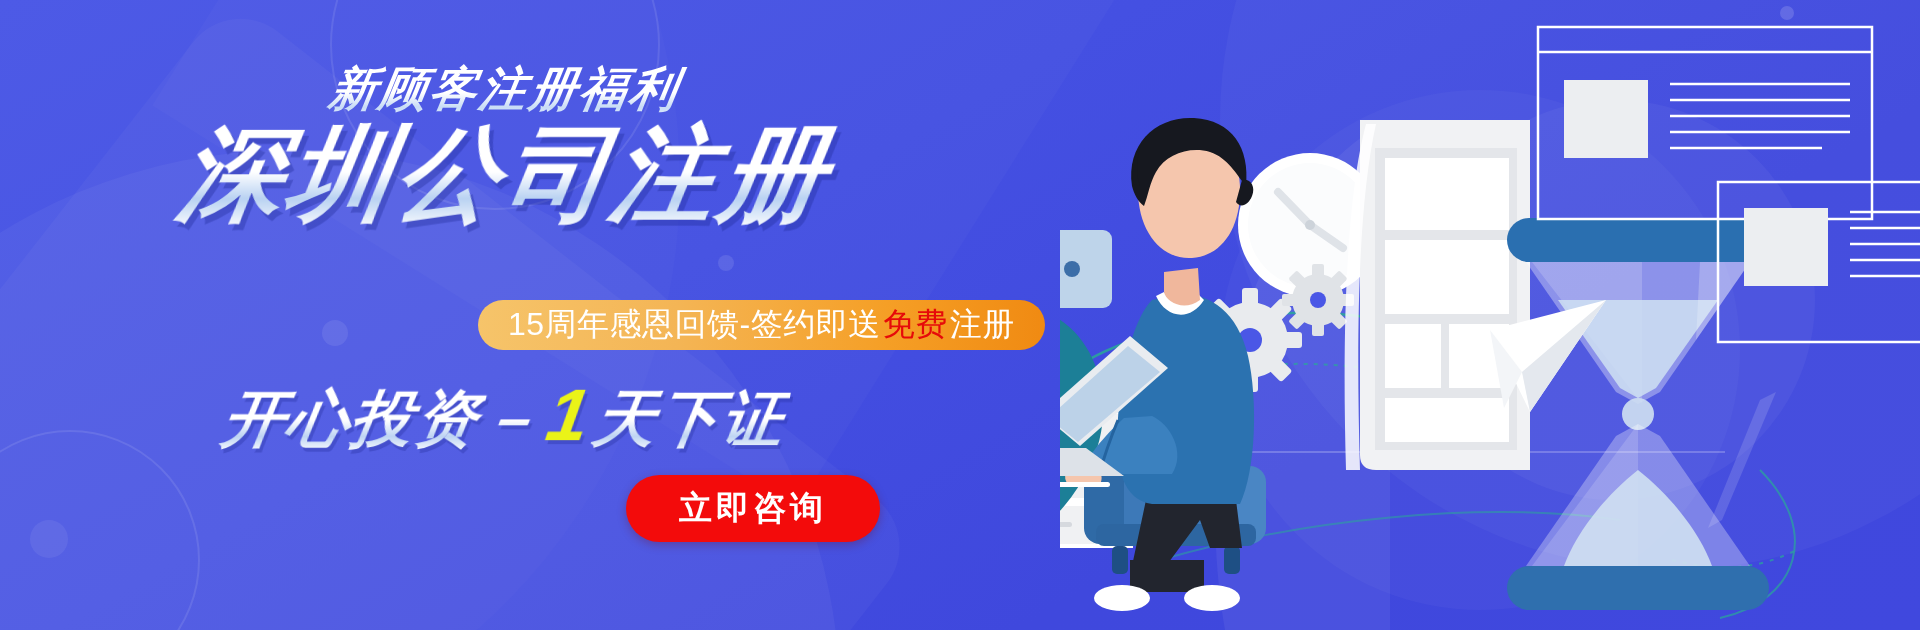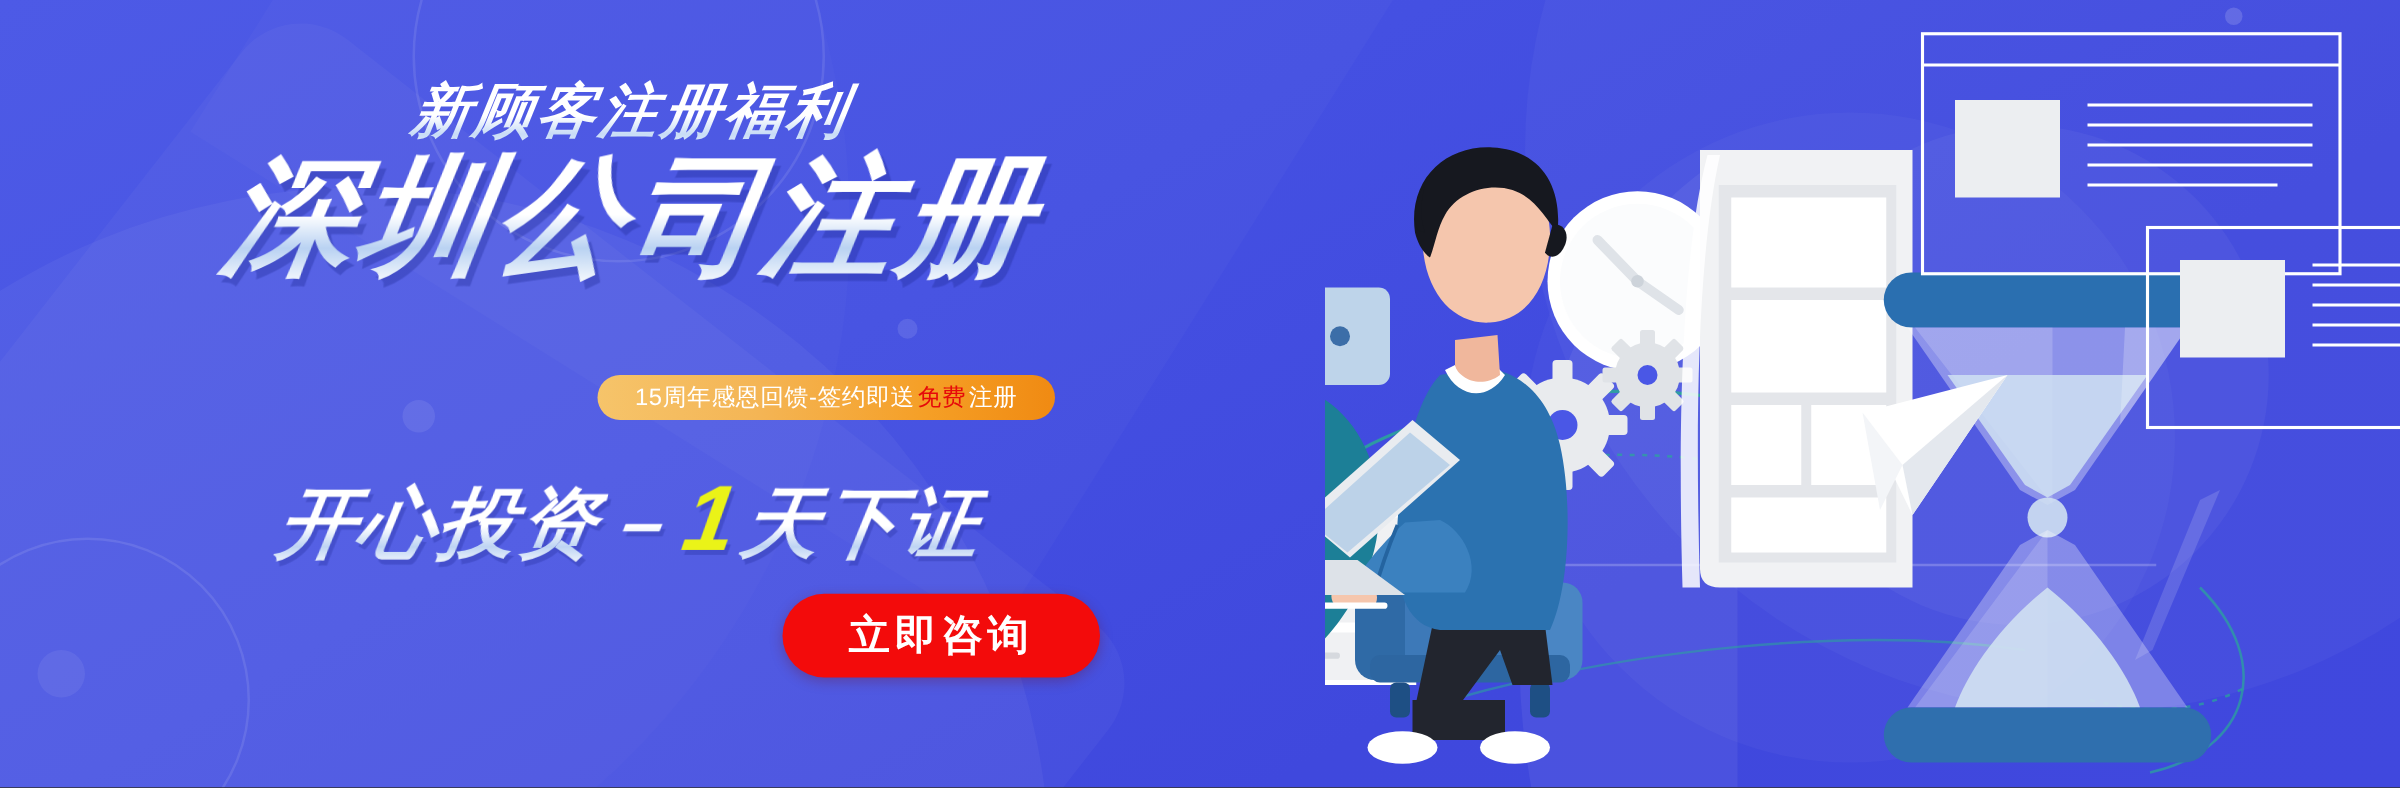--- a/index.html
+++ b/index.html
@@ -40,25 +40,25 @@
   }
   .headline{
     position:absolute;left:0;top:118px;width:1010px;text-align:center;
     font-size:104px;font-weight:bold;letter-spacing:4px;line-height:1.08;
     font-style:italic; transform:skewX(-9deg);
     background:linear-gradient(180deg,#ffffff 0%,#ffffff 48%,#b9d2f2 72%,#ffffff 100%);
     -webkit-background-clip:text;background-clip:text;color:transparent;
     filter:drop-shadow(5px 6px 0 rgba(30,40,150,.35));
   }
   .badge{
-    position:absolute;left:478px;top:300px;height:36px;
+    position:absolute;left:478px;top:300px;height:50px;
     padding:0 30px;display:flex;align-items:center;justify-content:flex-start;
     border-radius:25px;
     background:linear-gradient(90deg,#f6c46a 0%,#f4b555 35%,#f59f26 72%,#f08a12 100%);
-    font-size:19px;color:#ffffff;letter-spacing:.5px;white-space:nowrap;
+    font-size:32px;color:#ffffff;letter-spacing:.5px;white-space:nowrap;
   }
   .badge .hl{color:#e60a0a;font-weight:normal;padding:0 2px;}
   .tagline{
     position:absolute;left:0;top:372px;width:1010px;text-align:center;
     font-size:62px;font-weight:bold;letter-spacing:2px;
     font-style:italic; transform:skewX(-9deg);
     white-space:nowrap;
   }
   .tagline .w{
     background:linear-gradient(180deg,#ffffff 0%,#ffffff 52%,#bed4f3 76%,#ffffff 100%);

